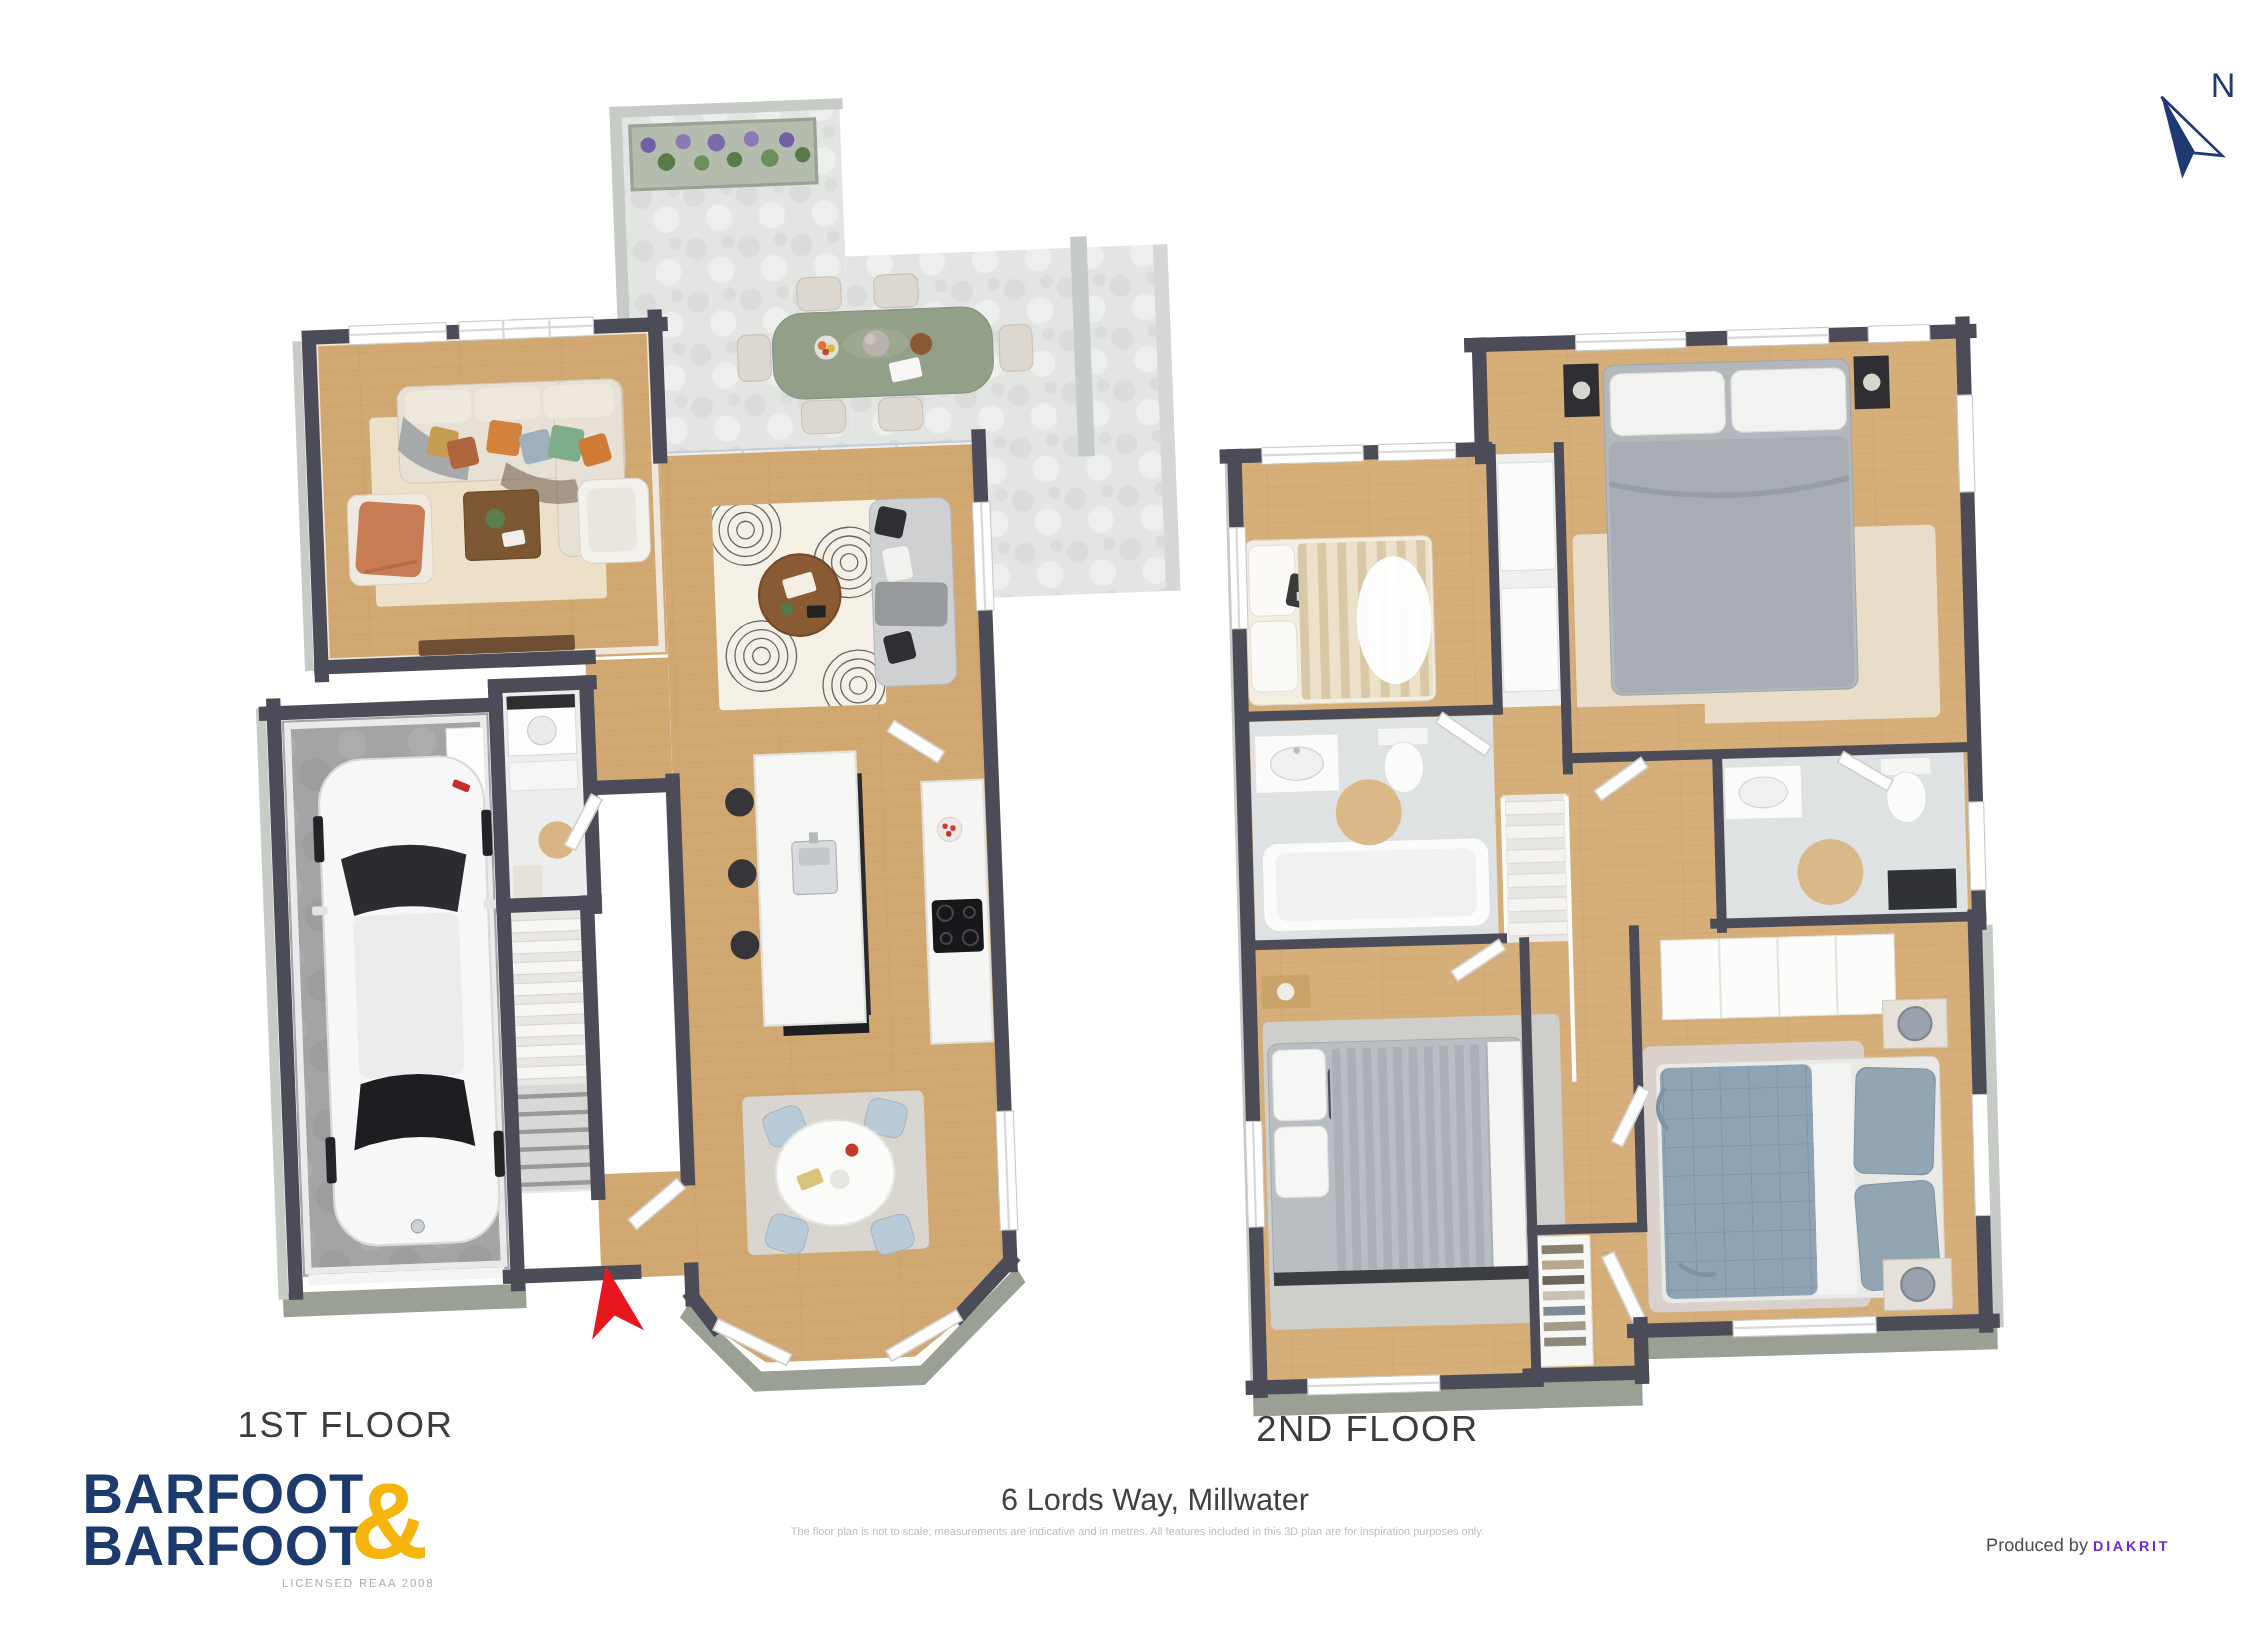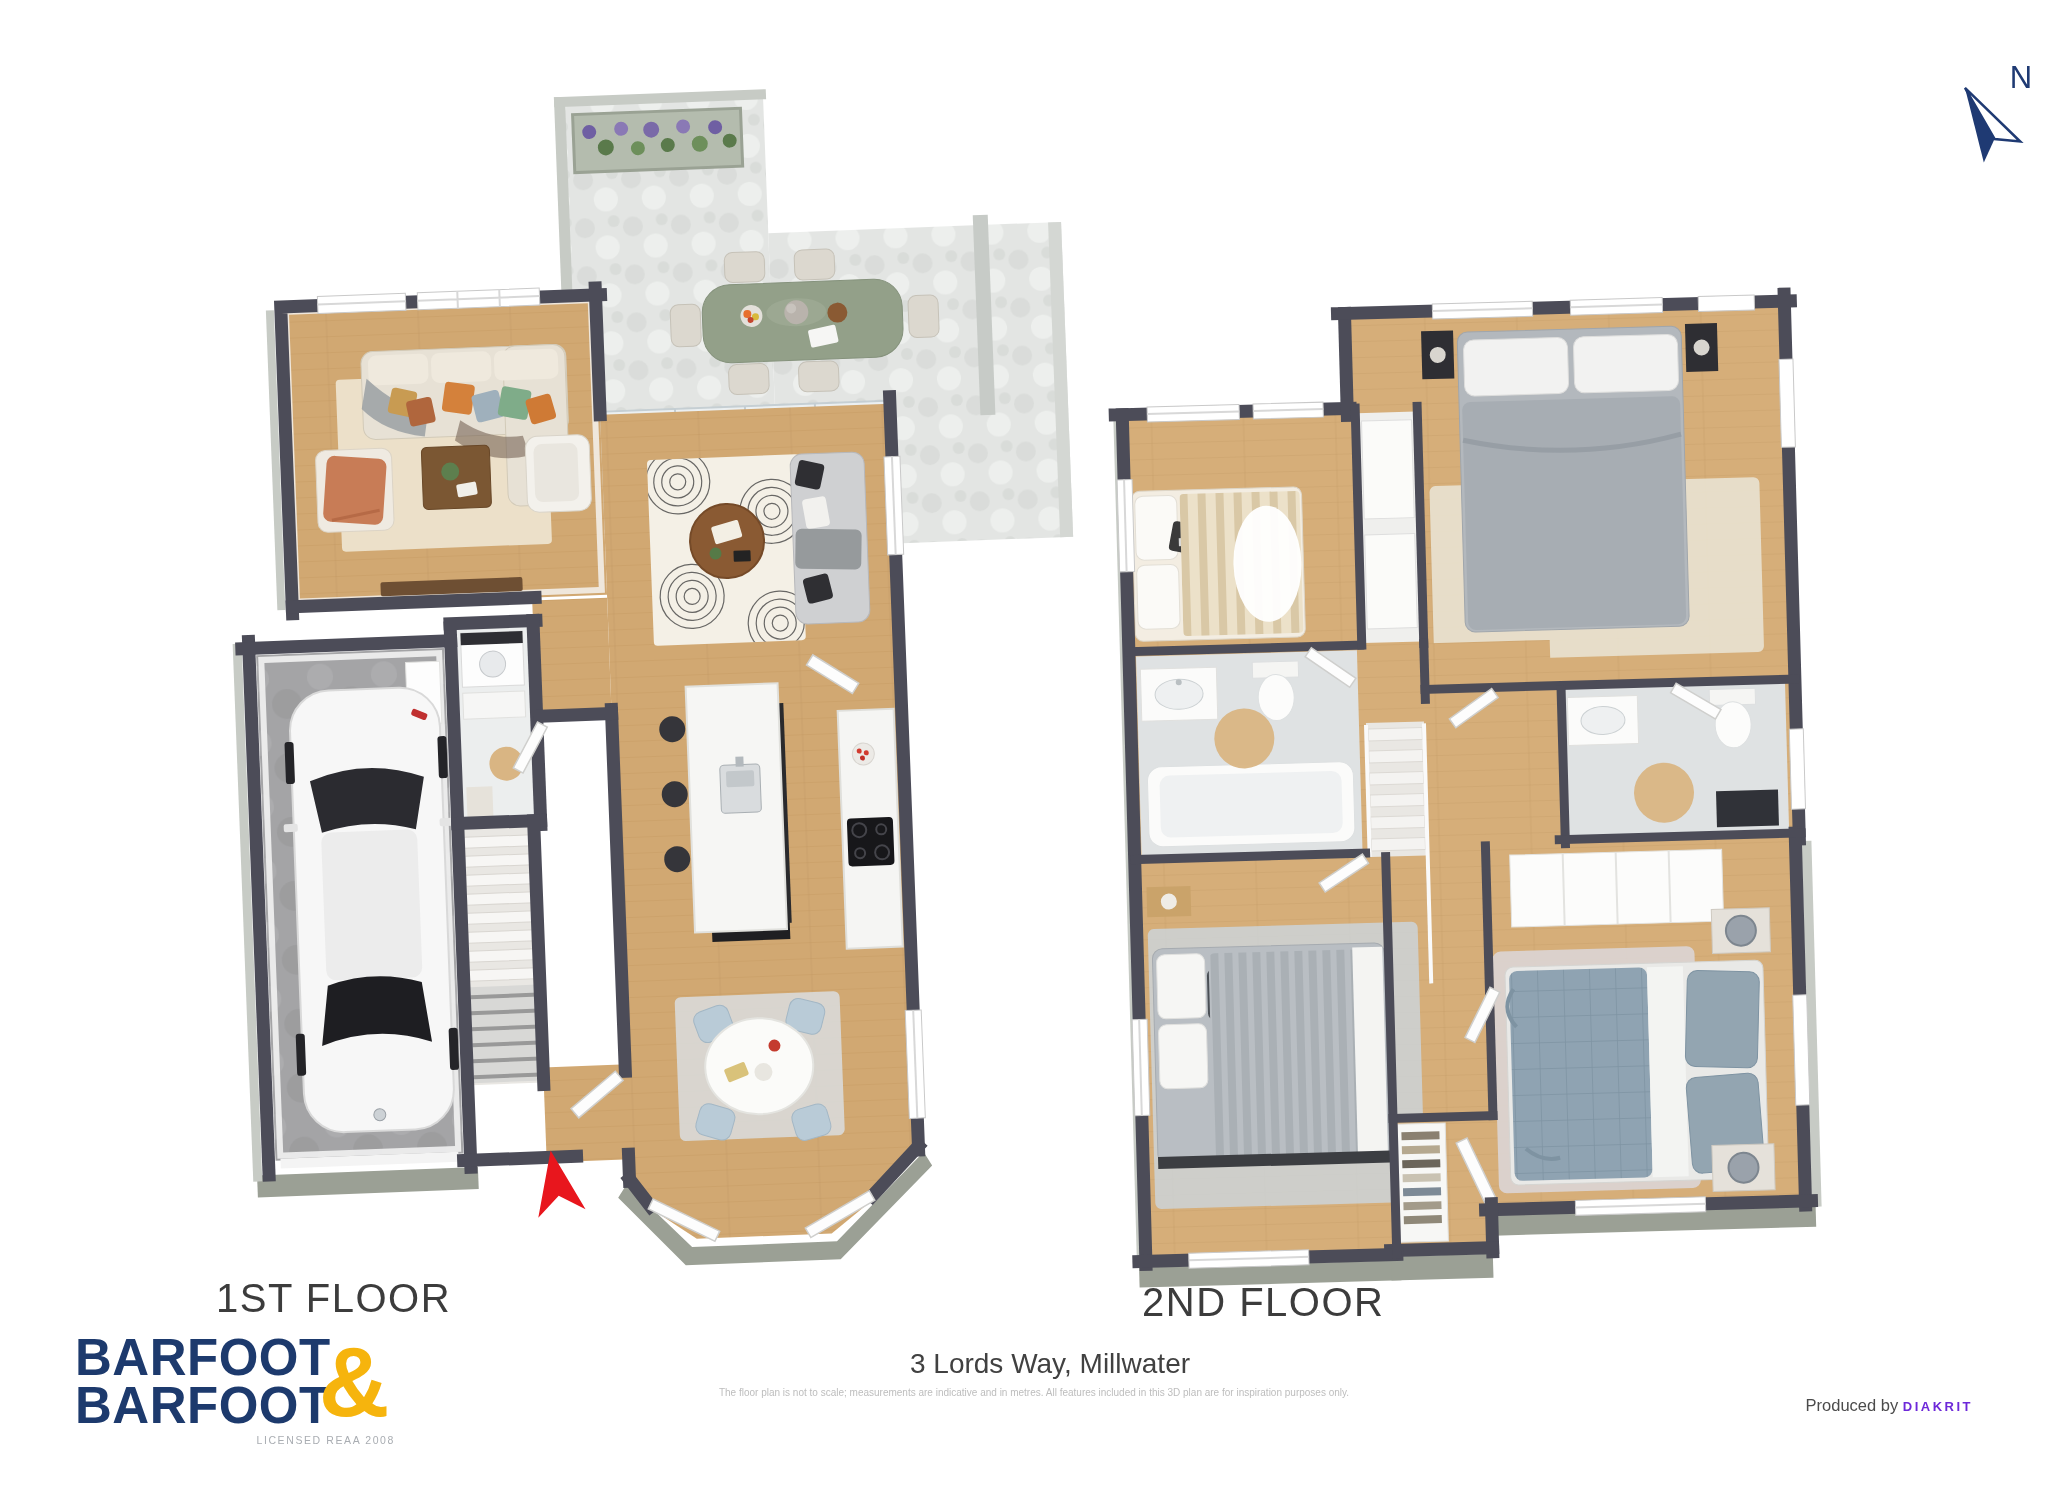--- a/index.html
+++ b/index.html
@@ -1,19 +1,19 @@
 <!DOCTYPE html>
 <html><head>
 <meta charset="utf-8">
 <style>
   html,body{margin:0;padding:0;background:#ffffff;}
   .page{position:relative;width:2048px;height:1494px;background:#ffffff;overflow:hidden;
         font-family:"Liberation Sans", sans-serif;}
   .abs{position:absolute;}
-  .floor-label{font-size:40px;color:#3c3c3c;letter-spacing:1.5px;font-weight:400;}
+  .floor-label{font-size:33px;color:#3c3c3c;letter-spacing:1.5px;font-weight:400;}
   .address{font-size:28px;color:#414141;text-align:center;}
   .disclaimer{font-size:10px;color:#bdbdbd;text-align:center;line-height:1.8;}
   .produced{font-size:16.5px;color:#4b4b4b;text-align:right;}
   .produced b{font-size:13px;letter-spacing:2.5px;color:#6d28d9;}
   .logo-row{display:flex;align-items:center;}
   .logo-words{text-align:right;color:#1d3a6d;font-weight:bold;font-size:51px;line-height:0.95;letter-spacing:0.5px;}
   .logo-amp{color:#f6b40d;font-size:98px;font-weight:bold;line-height:0.72;margin-left:-12px;}
   .logo-license{color:#a9adb2;font-size:10.5px;letter-spacing:1.6px;text-align:right;margin-top:3px;}
   svg text{font-family:"Liberation Sans", sans-serif;}
   
@@ -560,21 +560,21 @@
     <div class="logo-row">
       <div class="logo-words">
         <div>BARFOOT</div>
         <div>BARFOOT</div>
       </div>
       <div class="logo-amp">&amp;</div>
     </div>
     <div class="logo-license">LICENSED REAA 2008</div>
   </div>
 
-  <div class="abs address" style="left:700px;top:1348px;width:700px;">3 Lords Way, Millwater</div>
+  <div class="abs address" style="left:700px;top:1348px;width:700px;">6 Lords Way, Millwater</div>
 
   <div class="abs disclaimer" style="left:364px;top:1384px;width:1340px;">
     <div>The floor plan is not to scale; measurements are indicative and in metres. All features included in this 3D plan are for inspiration purposes only.</div>
   </div>
 
   <div class="abs produced" style="left:1655px;top:1396px;width:318px;">
     <span>Produced by</span>
     <b>DIAKRIT</b>
   </div>
 

